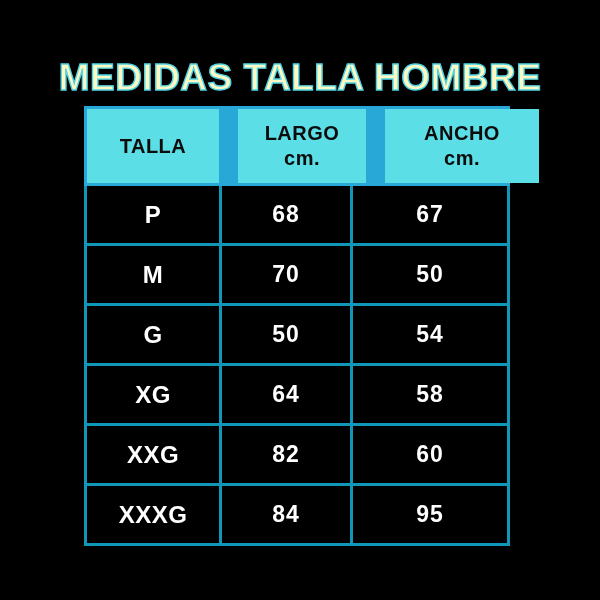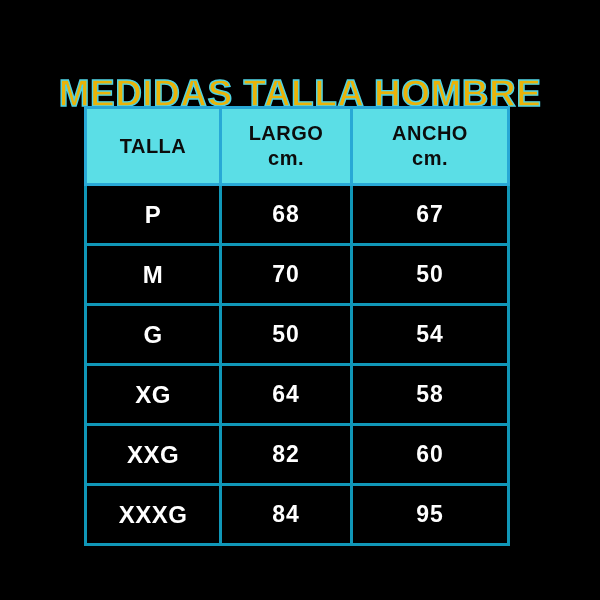--- a/index.html
+++ b/index.html
@@ -17,42 +17,42 @@
   .canvas {
     position: absolute;
     inset: 0;
     background: #000000;
   }
   .title {
     position: absolute;
     top: 57px;
     left: 0;
     right: 0;
-    margin: 16px;
+    margin: 0;
     text-align: center;
     font-size: 37px;
     font-weight: bold;
     letter-spacing: 0.5px;
-    color: #eab308;
+    color: #fef9c3;
     -webkit-text-stroke: 1.4px #4FD4E4;
     font-family: "Liberation Sans", sans-serif;
     white-space: nowrap;
   }
   .size-table {
     position: absolute;
     left: 84px;
     top: 106px;
     width: 426px;
   }
   .header-grid {
     box-sizing: border-box;
     width: 426px;
     display: grid;
     grid-template-columns: 132px 128px 154px;
-    gap: 3px;
+    gap: 19px;
     background: #28A8D6;
     border: 3px solid #28A8D6;
   }
   .th {
     box-sizing: border-box;
     height: 74px;
     background: #5BDEE6;
     color: #0C0C0C;
     display: flex;
     flex-direction: column;

